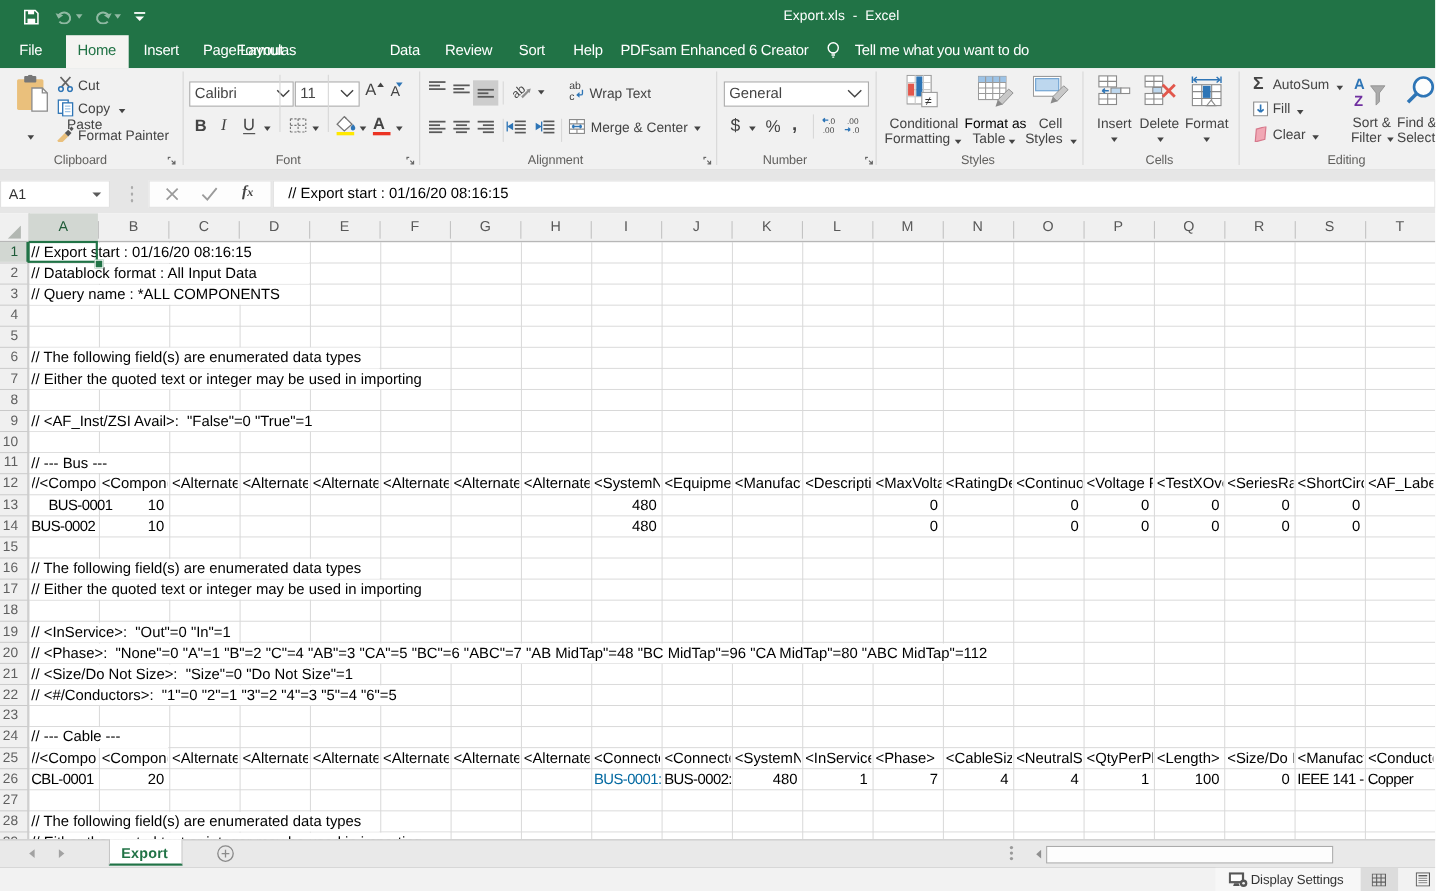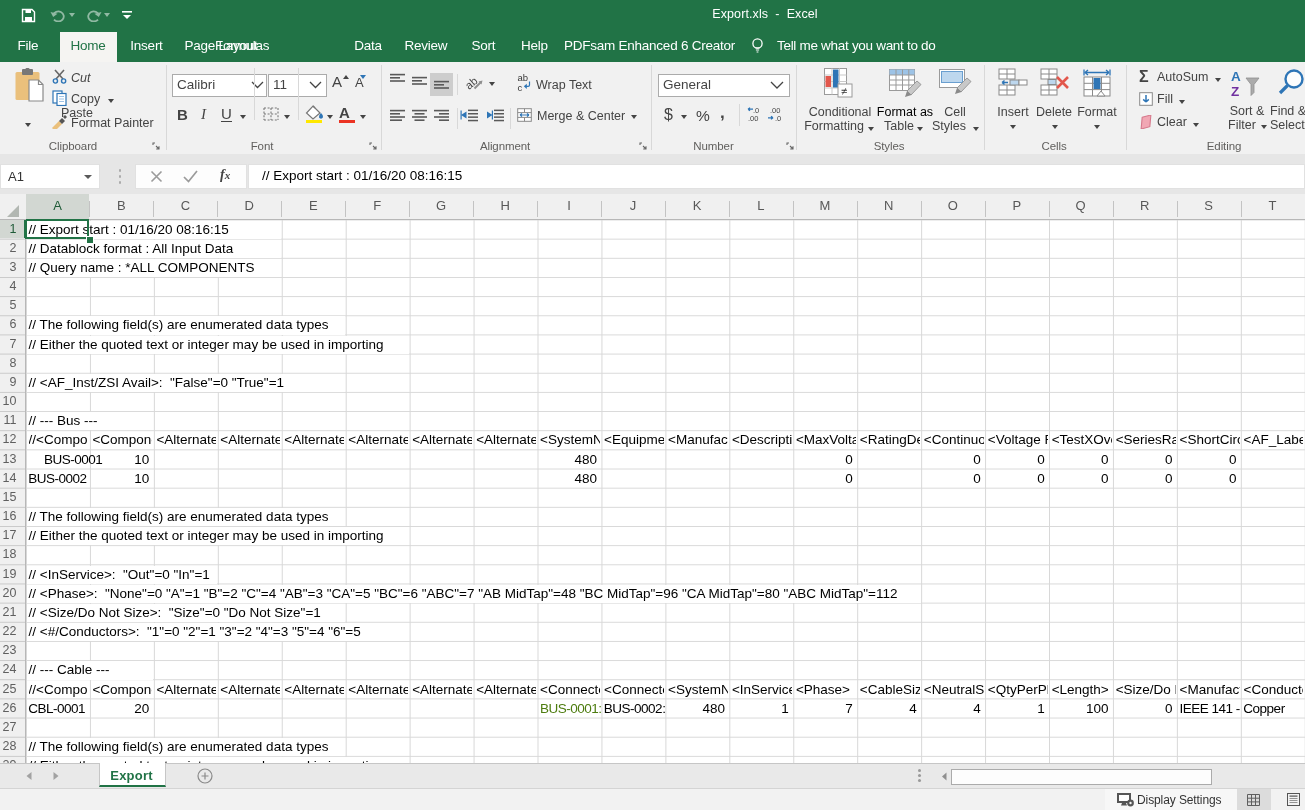--- a/index.html
+++ b/index.html
@@ -63,21 +63,21 @@
 <path d="M15 12 h9.5 l4.5 4.5 v16.5 h-14 z" fill="#fff" stroke="#8a8a8a" stroke-width="1.2"></path>
 <path d="M24.5 12 v4.5 h4.5" fill="none" stroke="#8a8a8a" stroke-width="1.2"></path>
 </svg>
 <div class="abs" style="left:0px;top:106px;width:58px;text-align:center;font-size:12.5px;color:#444444;padding-left:48px;">Paste</div>
 <div class="abs" style="left:25.0px;top:122.5px;width:0;height:0;border-left:3.5px solid transparent;border-right:3.5px solid transparent;border-top:4px solid #444;"></div>
 <svg class="ic" style="left:52px;top:69px" width="16" height="15" viewBox="0 0 16 15">
 <path d="M3 1 l8 9 M12 1 l-8 9" stroke="#666" stroke-width="1.6" fill="none"></path>
 <circle cx="3.4" cy="12" r="2.1" fill="none" stroke="#2e75b6" stroke-width="1.4"></circle>
 <circle cx="11.6" cy="12" r="2.1" fill="none" stroke="#2e75b6" stroke-width="1.4"></circle>
 </svg>
-<div class="abs" style="left:71px;top:70.5px;font-size:12.5px;color:#444444;font-style:italic;">Cut</div>
+<div class="abs" style="left:71px;top:70.5px;font-size:12.5px;color:#444444;">Cut</div>
 <svg class="ic" style="left:52px;top:89.5px" width="17" height="16" viewBox="0 0 17 16">
 <rect x="1" y="1" width="9" height="12" fill="#fff" stroke="#2e75b6" stroke-width="1.2"></rect>
 <rect x="5" y="3.5" width="9" height="12" fill="#fff" stroke="#2e75b6" stroke-width="1.2"></rect>
 <path d="M7 6.5 h5 M7 9 h5 M7 11.5 h5" stroke="#9dc3e6" stroke-width="1"></path>
 </svg>
 <div class="abs" style="left:71px;top:92px;font-size:12.5px;color:#444444;">Copy</div>
 <div class="abs" style="left:107.5px;top:98.5px;width:0;height:0;border-left:3.5px solid transparent;border-right:3.5px solid transparent;border-top:4px solid #444;"></div>
 <svg class="ic" style="left:51px;top:114px" width="17" height="15" viewBox="0 0 17 15">
 <path d="M1 14 L8 7 l3 3 -7 7 z" fill="#eac07c"></path>
 <path d="M8 7 l3-3 3 3 -3 3 z" fill="#555"></path>
@@ -501,21 +501,21 @@
 <div class="abs" style="left:795.9000000000001px;top:460.08000000000004px;width:59.95px;height:19.17px;line-height:20.17px;font-size:13.5px;color:#000;overflow:hidden;white-space:pre;">&lt;Phase&gt;</div>
 <div class="abs" style="left:859.85px;top:460.08000000000004px;width:59.95px;height:19.17px;line-height:20.17px;font-size:13.5px;color:#000;overflow:hidden;white-space:pre;">&lt;CableSize</div>
 <div class="abs" style="left:923.8000000000001px;top:460.08000000000004px;width:59.95px;height:19.17px;line-height:20.17px;font-size:13.5px;color:#000;overflow:hidden;white-space:pre;">&lt;NeutralSiz</div>
 <div class="abs" style="left:987.75px;top:460.08000000000004px;width:59.95px;height:19.17px;line-height:20.17px;font-size:13.5px;color:#000;overflow:hidden;white-space:pre;">&lt;QtyPerPha</div>
 <div class="abs" style="left:1051.7px;top:460.08000000000004px;width:59.95px;height:19.17px;line-height:20.17px;font-size:13.5px;color:#000;overflow:hidden;white-space:pre;">&lt;Length&gt;</div>
 <div class="abs" style="left:1115.65px;top:460.08000000000004px;width:59.95px;height:19.17px;line-height:20.17px;font-size:13.5px;color:#000;overflow:hidden;white-space:pre;">&lt;Size/Do N</div>
 <div class="abs" style="left:1179.6000000000001px;top:460.08000000000004px;width:59.95px;height:19.17px;line-height:20.17px;font-size:13.5px;color:#000;overflow:hidden;white-space:pre;">&lt;Manufact</div>
 <div class="abs" style="left:1243.55px;top:460.08000000000004px;width:59.95px;height:19.17px;line-height:20.17px;font-size:13.5px;color:#000;overflow:hidden;white-space:pre;">&lt;Conductor</div>
 <div class="abs" style="left:28.3px;top:479.25px;width:60.95px;height:19.17px;line-height:20.17px;font-size:13.5px;color:#000;overflow:hidden;white-space:pre;letter-spacing:-0.5px;">CBL-0001</div>
 <div class="abs" style="left:90.45px;top:479.25px;width:58.95px;height:19.17px;line-height:20.17px;font-size:13.5px;color:#000;text-align:right;">20</div>
-<div class="abs" style="left:539.9px;top:479.25px;width:60.95px;height:19.17px;line-height:20.17px;font-size:13.5px;color:#4d7c0f;overflow:hidden;white-space:pre;letter-spacing:-0.5px;">BUS-0001:</div>
+<div class="abs" style="left:539.9px;top:479.25px;width:60.95px;height:19.17px;line-height:20.17px;font-size:13.5px;color:#0369a1;overflow:hidden;white-space:pre;letter-spacing:-0.5px;">BUS-0001:</div>
 <div class="abs" style="left:603.85px;top:479.25px;width:60.95px;height:19.17px;line-height:20.17px;font-size:13.5px;color:#000;overflow:hidden;white-space:pre;letter-spacing:-0.5px;">BUS-0002:</div>
 <div class="abs" style="left:666.0px;top:479.25px;width:58.95px;height:19.17px;line-height:20.17px;font-size:13.5px;color:#000;text-align:right;">480</div>
 <div class="abs" style="left:729.95px;top:479.25px;width:58.95px;height:19.17px;line-height:20.17px;font-size:13.5px;color:#000;text-align:right;">1</div>
 <div class="abs" style="left:793.9000000000001px;top:479.25px;width:58.95px;height:19.17px;line-height:20.17px;font-size:13.5px;color:#000;text-align:right;">7</div>
 <div class="abs" style="left:857.85px;top:479.25px;width:58.95px;height:19.17px;line-height:20.17px;font-size:13.5px;color:#000;text-align:right;">4</div>
 <div class="abs" style="left:921.8000000000001px;top:479.25px;width:58.95px;height:19.17px;line-height:20.17px;font-size:13.5px;color:#000;text-align:right;">4</div>
 <div class="abs" style="left:985.75px;top:479.25px;width:58.95px;height:19.17px;line-height:20.17px;font-size:13.5px;color:#000;text-align:right;">1</div>
 <div class="abs" style="left:1049.7px;top:479.25px;width:58.95px;height:19.17px;line-height:20.17px;font-size:13.5px;color:#000;text-align:right;">100</div>
 <div class="abs" style="left:1113.65px;top:479.25px;width:58.95px;height:19.17px;line-height:20.17px;font-size:13.5px;color:#000;text-align:right;">0</div>
 <div class="abs" style="left:1179.4px;top:479.25px;width:60.95px;height:19.17px;line-height:20.17px;font-size:13.5px;color:#000;overflow:hidden;white-space:pre;letter-spacing:-0.5px;">IEEE 141 -</div>

